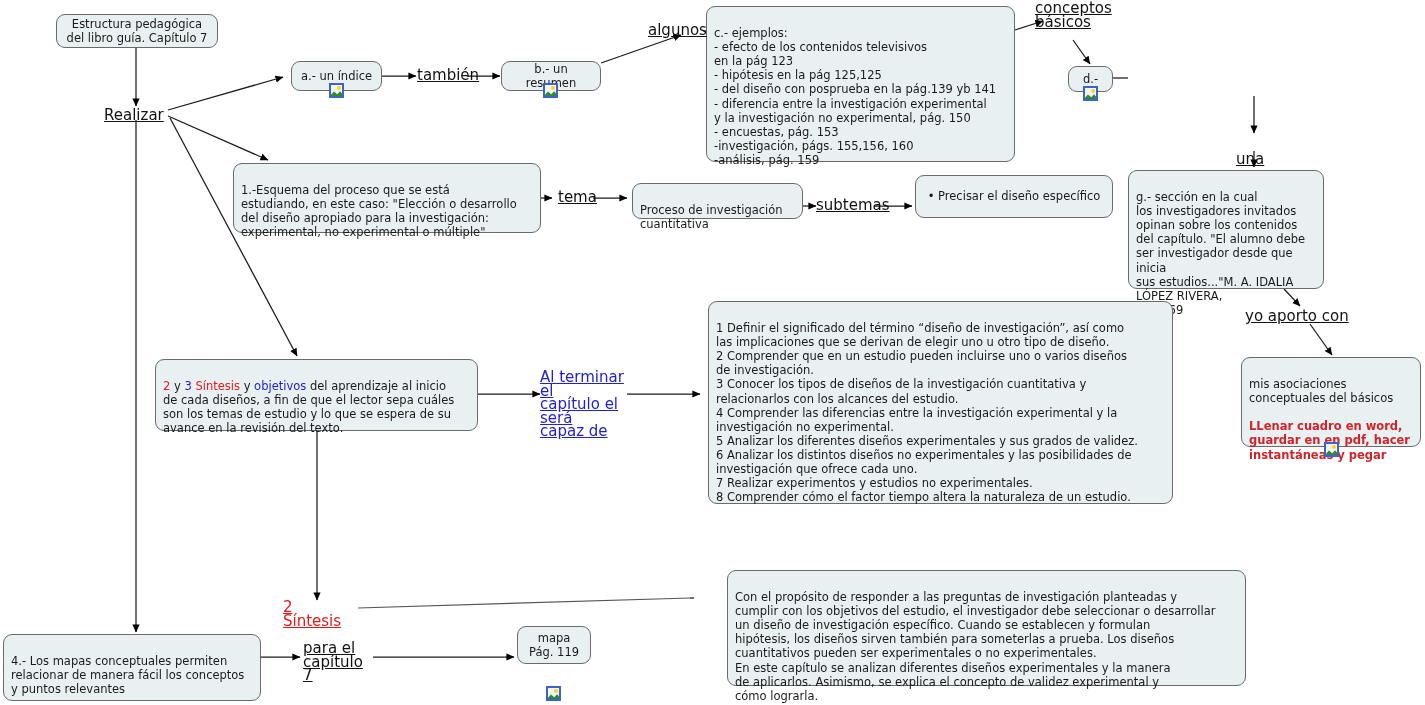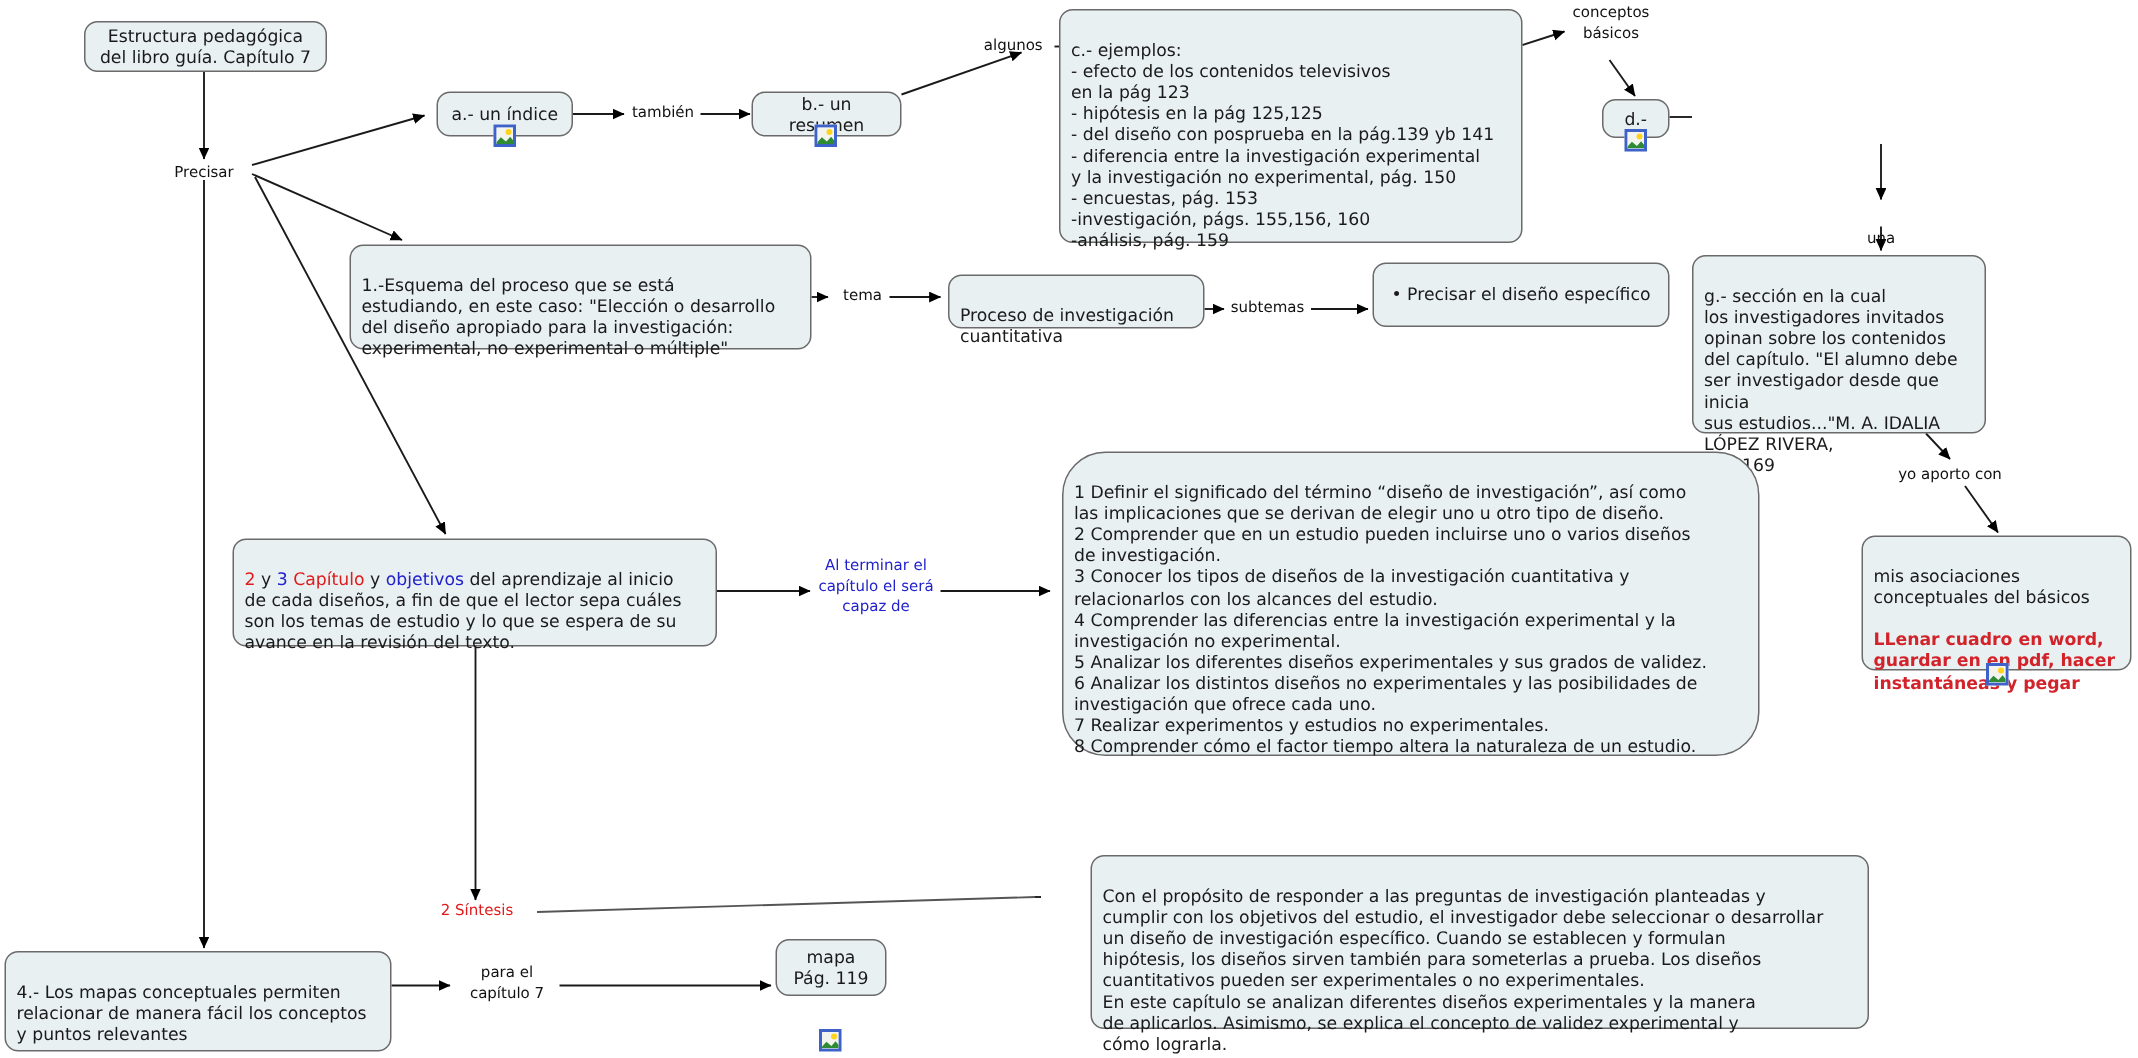--- a/index.html
+++ b/index.html
@@ -43,25 +43,26 @@
     text-align: center;
     display: flex;
     align-items: center;
     justify-content: center;
     padding: 4px 8px;
   }
   .node .txt { display: block; }
   .label {
     position: absolute;
     color: #111111;
-    font-size: 10px;
+    font-size: 15px;
     line-height: 13.5px;
     background: transparent;
     white-space: pre-line;
-    text-align: center;
+    text-align: left;
+    text-decoration: underline;
   }
   .label.blue { color: #2222cc; }
   .label.red  { color: #e01b1b; }
   .imgicon {
     position: absolute;
     width: 15px;
     height: 15px;
     box-sizing: border-box;
     border: 2px solid #3e62c8;
     background: #fdfdfd;
@@ -233,27 +234,27 @@
   <div class="node" style="left:632px; top:183px; width:171px; height:36px;">
     <span class="txt">Proceso de investigación
 cuantitativa</span>
   </div>
 
   <div class="node center bullet-node" style="left:915px; top:175px; width:198px; height:43px;">
     <span class="txt">• Precisar el diseño específico</span>
   </div>
 
   <div class="node" style="left:155px; top:359px; width:323px; height:72px;">
-    <span class="tred">2</span><span> y </span><span class="tblue">3</span><span>  </span><span class="tred">Capítulo</span><span> y </span><span class="tblue">objetivos</span><span> del aprendizaje al inicio
+    <span class="tred">2</span><span> y </span><span class="tblue">3</span><span>  </span><span class="tred">Síntesis</span><span> y </span><span class="tblue">objetivos</span><span> del aprendizaje al inicio
 de cada diseños, a fin de que el lector sepa cuáles
 son los temas de estudio y lo que se espera de su
 avance en la revisión del texto.</span>
   </div>
 
-  <div class="node" style="left:708px; top:301px; width:465px; height:203px;border-radius:29px;">
+  <div class="node" style="left:708px; top:301px; width:465px; height:203px;">
     <span class="txt">1 Definir el significado del término “diseño de investigación”, así como
 las implicaciones que se derivan de elegir uno u otro tipo de diseño.
 2 Comprender que en un estudio pueden incluirse uno o varios diseños
 de investigación.
 3 Conocer los tipos de diseños de la investigación cuantitativa y
 relacionarlos con los alcances del estudio.
 4 Comprender las diferencias entre la investigación experimental y la
 investigación no experimental.
 5 Analizar los diferentes diseños experimentales y sus grados de validez.
 6 Analizar los distintos diseños no experimentales y las posibilidades de
@@ -282,21 +283,21 @@
   <div class="node center" style="left:517px; top:626px; width:74px; height:38px;">
     <span class="txt">mapa
 Pág. 119</span>
   </div>
   <span class="imgicon" style="left:546px; top:686px;">
     <i class="sky"></i>
       <i class="sun"></i>
       <i class="hill"></i>
   </span>
 
-  <div class="label" style="left:104px; top:109px; width:64px;">Precisar</div>
+  <div class="label" style="left:104px; top:109px; width:64px;">Realizar</div>
 
   <div class="label" style="left:417px; top:69px; width:50px;">también</div>
 
   <div class="label" style="left:648px; top:24px; width:55px;">algunos</div>
 
   <div class="label" style="left:1035px; top:2px; width:78px;">conceptos
 básicos</div>
 
   <div class="label" style="left:1236px; top:138px; width:36px;margin-top:15px;">una</div>
 

